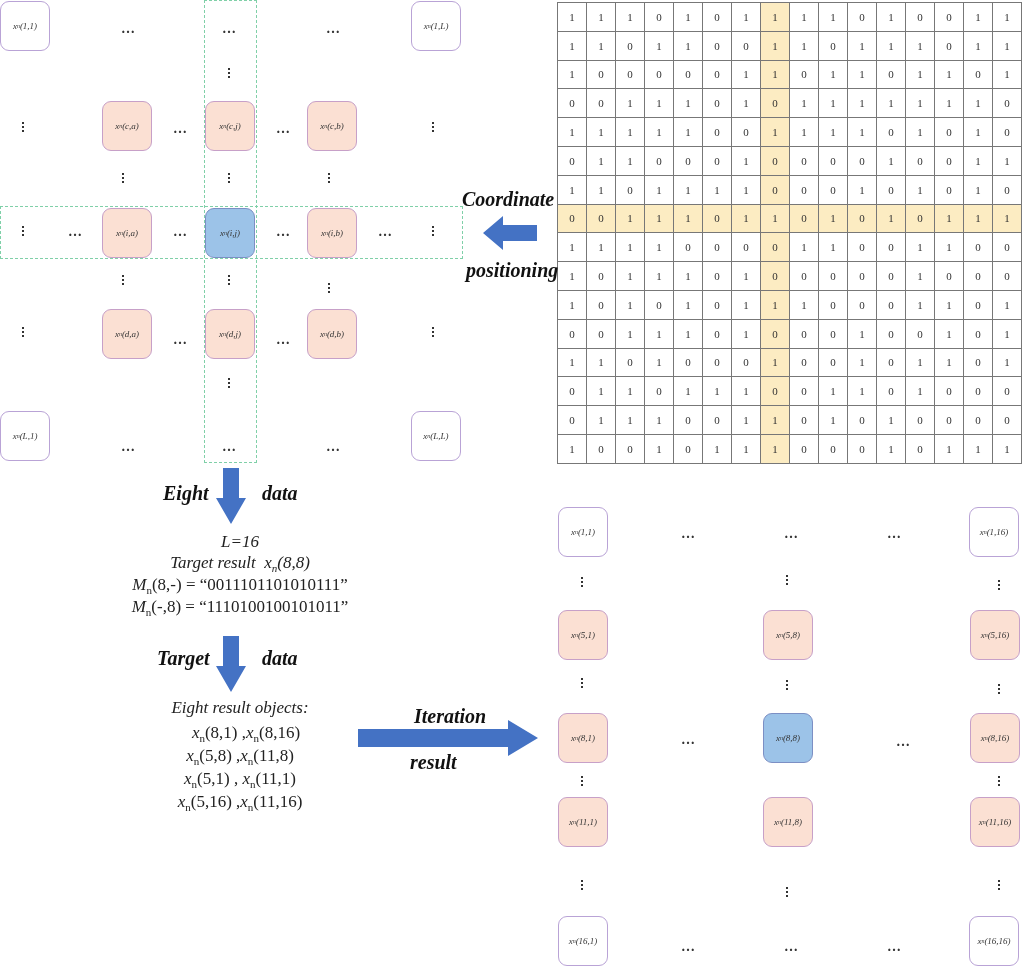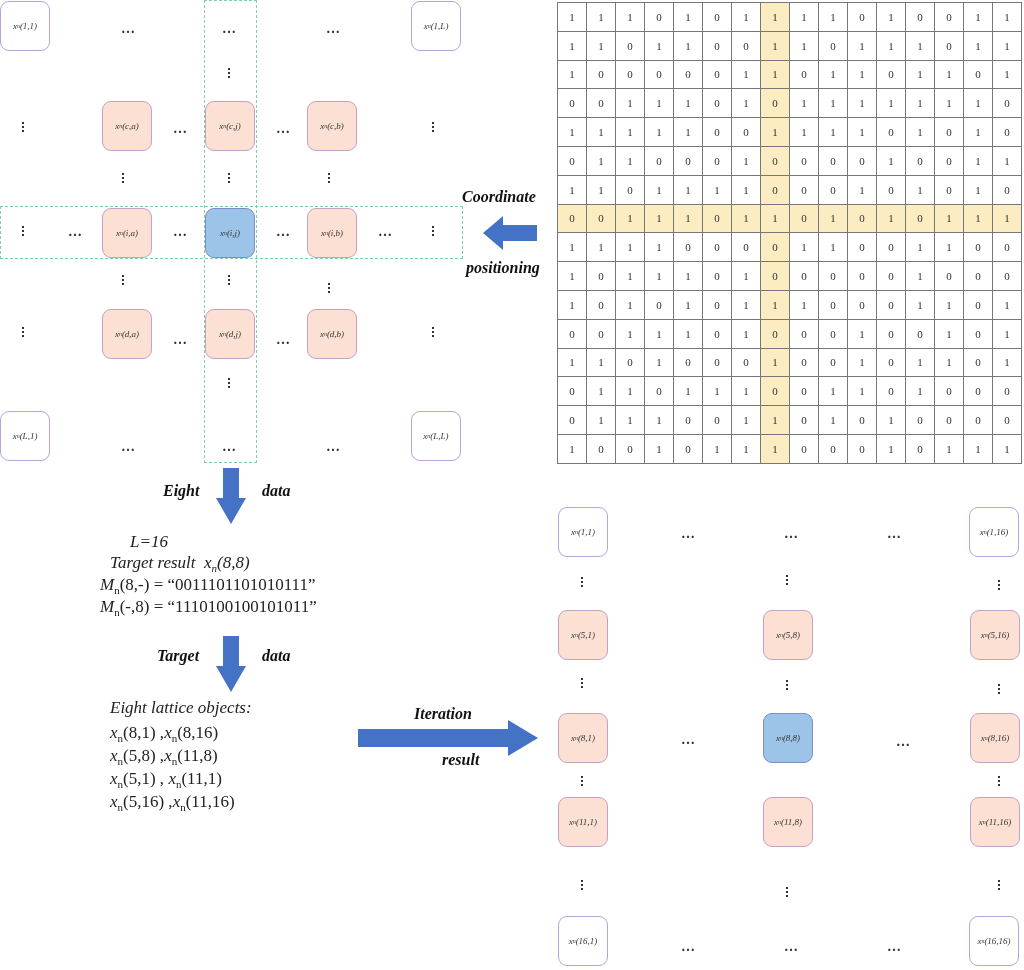--- a/index.html
+++ b/index.html
@@ -13,22 +13,22 @@
   .node.target { background: #9cc3e8; border-color: #7c8fc4; }
   .node sub { font-size: 6px; }
   .dots-h { position: absolute; font-size: 14px; line-height: 14px; letter-spacing: 1px; color: #333; font-weight: bold; }
   .dots-v { position: absolute; width: 4px; font-size: 0; }
   .dots-v i { display: block; width: 2px; height: 2px; background: #333; margin: 0 auto 2px auto; }
   .dash { position: absolute; border: 1px dashed #7fd0a8; box-sizing: border-box; }
   #grid { position: absolute; left: 557px; top: 2px; border-collapse: collapse; }
   #grid td { width: 28px; height: 27.8px; border: 1px solid #777; text-align: center;
              font-size: 11px; padding: 0; color: #333; }
   #grid td.hl { background: #fcecc2; }
-  .label { position: absolute; font-style: italic; font-weight: bold; font-size: 16px; color: #111; white-space: nowrap; }
-  .info { position: absolute; font-style: italic; font-size: 17px; color: #222; white-space: nowrap; }
+  .label { position: absolute; font-style: italic; font-weight: bold; font-size: 20px; color: #111; white-space: nowrap; }
+  .info { position: absolute; font-style: italic; font-size: 17px; color: #222; text-align: center; white-space: nowrap; }
   .info.plain { font-style: normal; }
   .info .v { font-style: italic; }
   .info sub { font-size: 11px; }
 </style>
 </head>
 <body>
 
 <div>
   <div class="dash" style="left:204px;top:0;width:53px;height:463px;"></div>
   <div class="dash" style="left:0;top:206px;width:463px;height:53px;"></div>
@@ -454,33 +454,33 @@
   <span><span class="v">M</span><sub>n</sub>(-,8) =</span>
   <span>“1110100100101011”</span>
 </div>
 
 <div class="label" style="left:157px;top:647px;">Target</div>
 <svg class="abs" style="left:216px;top:636px;" width="30" height="56" viewBox="0 0 30 56">
   <polygon points="7,0 23,0 23,30 30,30 15,56 0,30 7,30" fill="#4472c4"></polygon>
 </svg>
 <div class="label" style="left:262px;top:647px;">data</div>
 
-<div class="info" style="left:110px;top:698px;width:260px;">Eight lattice objects:</div>
+<div class="info" style="left:110px;top:698px;width:260px;">Eight result objects:</div>
 <div id="out-lines">
-    <div class="info plain" style="left: 110px; width: 260px; top: 723px;"><span class="v">x</span><sub>n</sub>(8,1) ,<span class="v">x</span><sub>n</sub>(8,16)</div>
+    <div class="info plain" style="left: 116px; width: 260px; top: 723px;"><span class="v">x</span><sub>n</sub>(8,1) ,<span class="v">x</span><sub>n</sub>(8,16)</div>
     <div class="info plain" style="left: 110px; width: 260px; top: 746px;"><span class="v">x</span><sub>n</sub>(5,8) ,<span class="v">x</span><sub>n</sub>(11,8)</div>
     <div class="info plain" style="left: 110px; width: 260px; top: 769px;"><span class="v">x</span><sub>n</sub>(5,1) , <span class="v">x</span><sub>n</sub>(11,1)</div>
     <div class="info plain" style="left: 110px; width: 260px; top: 792px;"><span class="v">x</span><sub>n</sub>(5,16) ,<span class="v">x</span><sub>n</sub>(11,16)</div>
   </div>
 
 <div class="label" style="left:398px;top:705px;margin-left:16px;">Iteration</div>
 <svg class="abs" style="left:358px;top:720px;" width="180" height="36" viewBox="0 0 180 36">
   <polygon points="0,9 150,9 150,0 180,18 150,36 150,27 0,27" fill="#4472c4"></polygon>
 </svg>
-<div class="label" style="left:410px;top:751px;margin-left:32px;">result</div>
+<div class="label" style="left:410px;top:751px;">result</div>
 
 <div>
   <div class="node" style="left:558px;top:507px;"><span class="v">x</span><sub>n</sub>(1,1)</div>
   <div class="node" style="left:969px;top:507px;"><span class="v">x</span><sub>n</sub>(1,16)</div>
   <div class="node" style="left:558px;top:916px;"><span class="v">x</span><sub>n</sub>(16,1)</div>
   <div class="node" style="left:969px;top:916px;"><span class="v">x</span><sub>n</sub>(16,16)</div>
 
   <div class="node coupled" style="left:558px;top:610px;"><span class="v">x</span><sub>n</sub>(5,1)</div>
   <div class="node coupled" style="left:763px;top:610px;"><span class="v">x</span><sub>n</sub>(5,8)</div>
   <div class="node coupled" style="left:970px;top:610px;"><span class="v">x</span><sub>n</sub>(5,16)</div>

